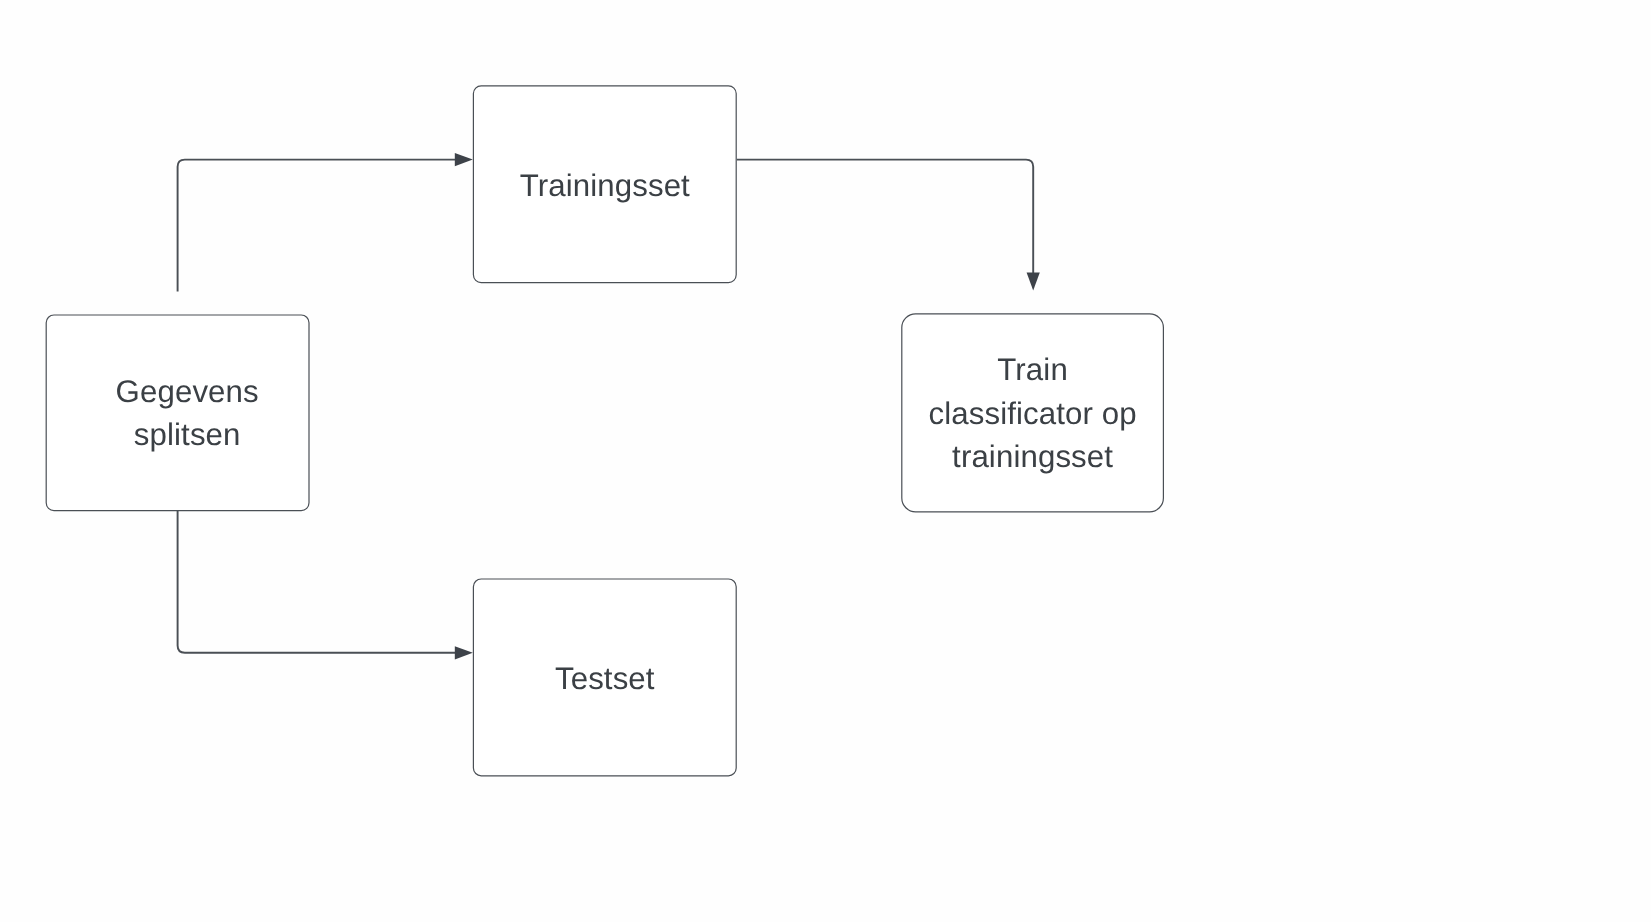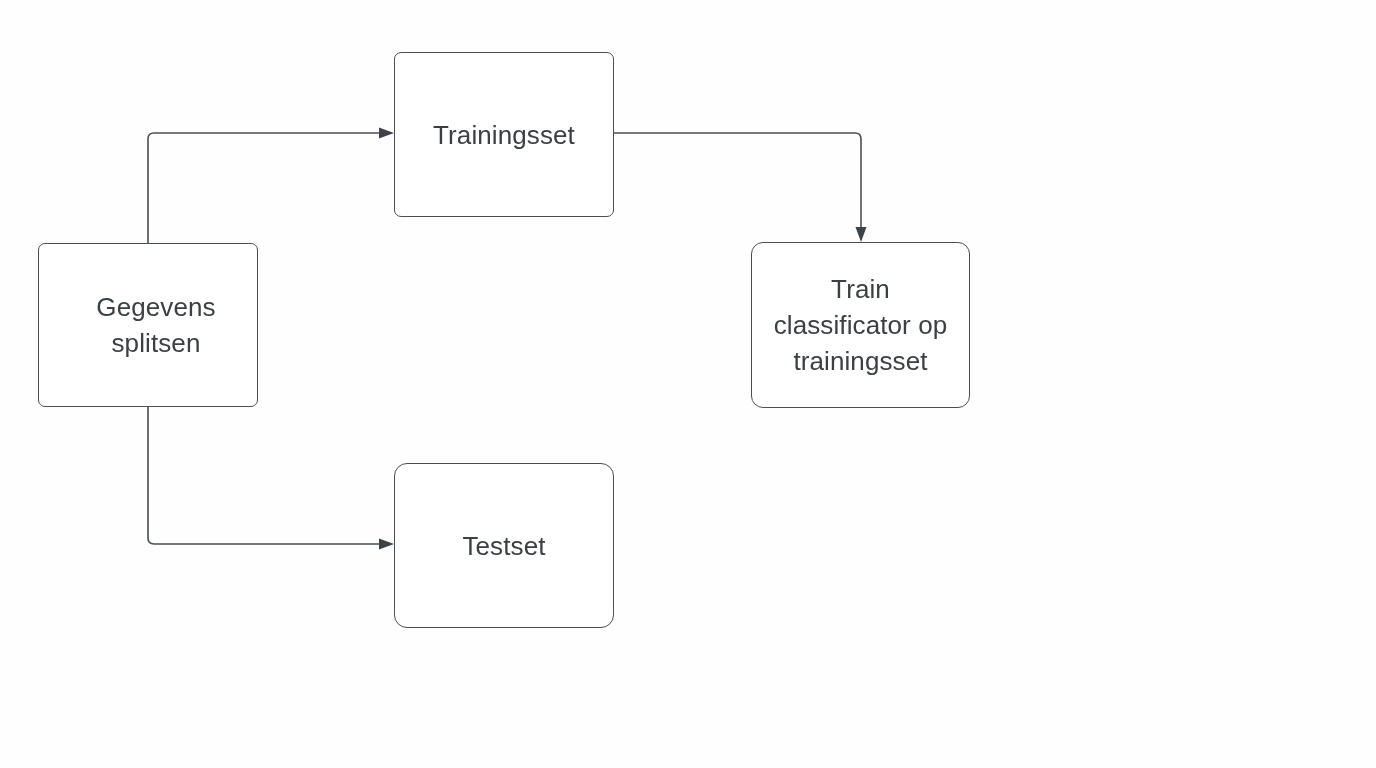--- a/index.html
+++ b/index.html
@@ -31,20 +31,21 @@
   .node {
     position: absolute;
     box-sizing: border-box;
     background: #ffffff;
     border: 1.4px solid #4a4f55;
     border-radius: 7px;
     display: flex;
     align-items: center;
     justify-content: center;
     text-align: center;
+    margin-top: 19px;
   }
   .node-label {
     color: #3b4045;
     font-family: "Liberation Sans", sans-serif;
     font-size: 26px;
     line-height: 36px;
     letter-spacing: 0.1px;
     white-space: pre-line;
     padding: 0 8px;
   }
@@ -69,21 +70,21 @@
 
   <div class="node" style="left:38px; top:243px; width:220px; height:164px;padding-left:16px;">
     <span class="node-label">Gegevens
 splitsen</span>
   </div>
 
   <div class="node" style="left:394px; top:52px; width:220px; height:165px;">
     <span class="node-label">Trainingsset</span>
   </div>
 
-  <div class="node" style="left:394px; top:463px; width:220px; height:165px;border-radius:13px;">
+  <div class="node" style="left:394px; top:463px; width:220px; height:165px;">
     <span class="node-label">Testset</span>
   </div>
 
   <div class="node" style="left:751px; top:242px; width:219px; height:166px;border-radius:12px;">
     <span class="node-label">Train
 classificator op
 trainingsset</span>
   </div>
 
 </div>

